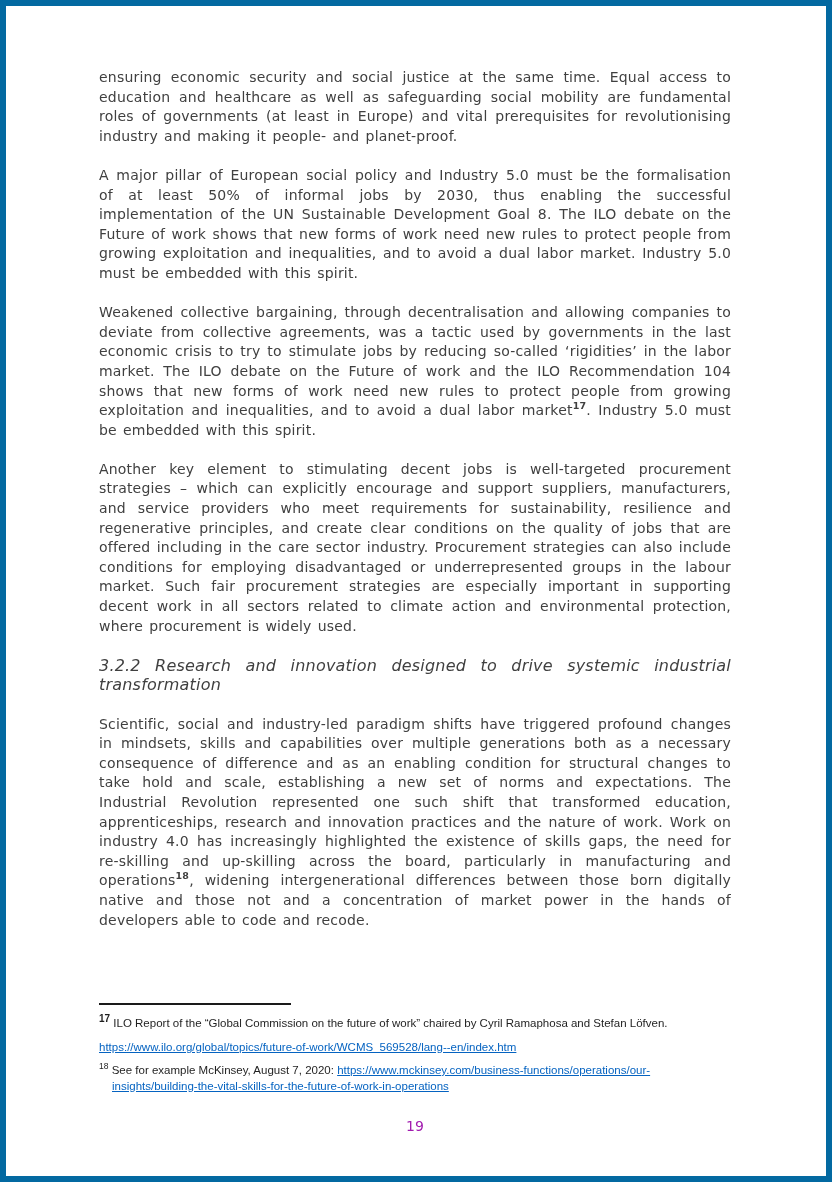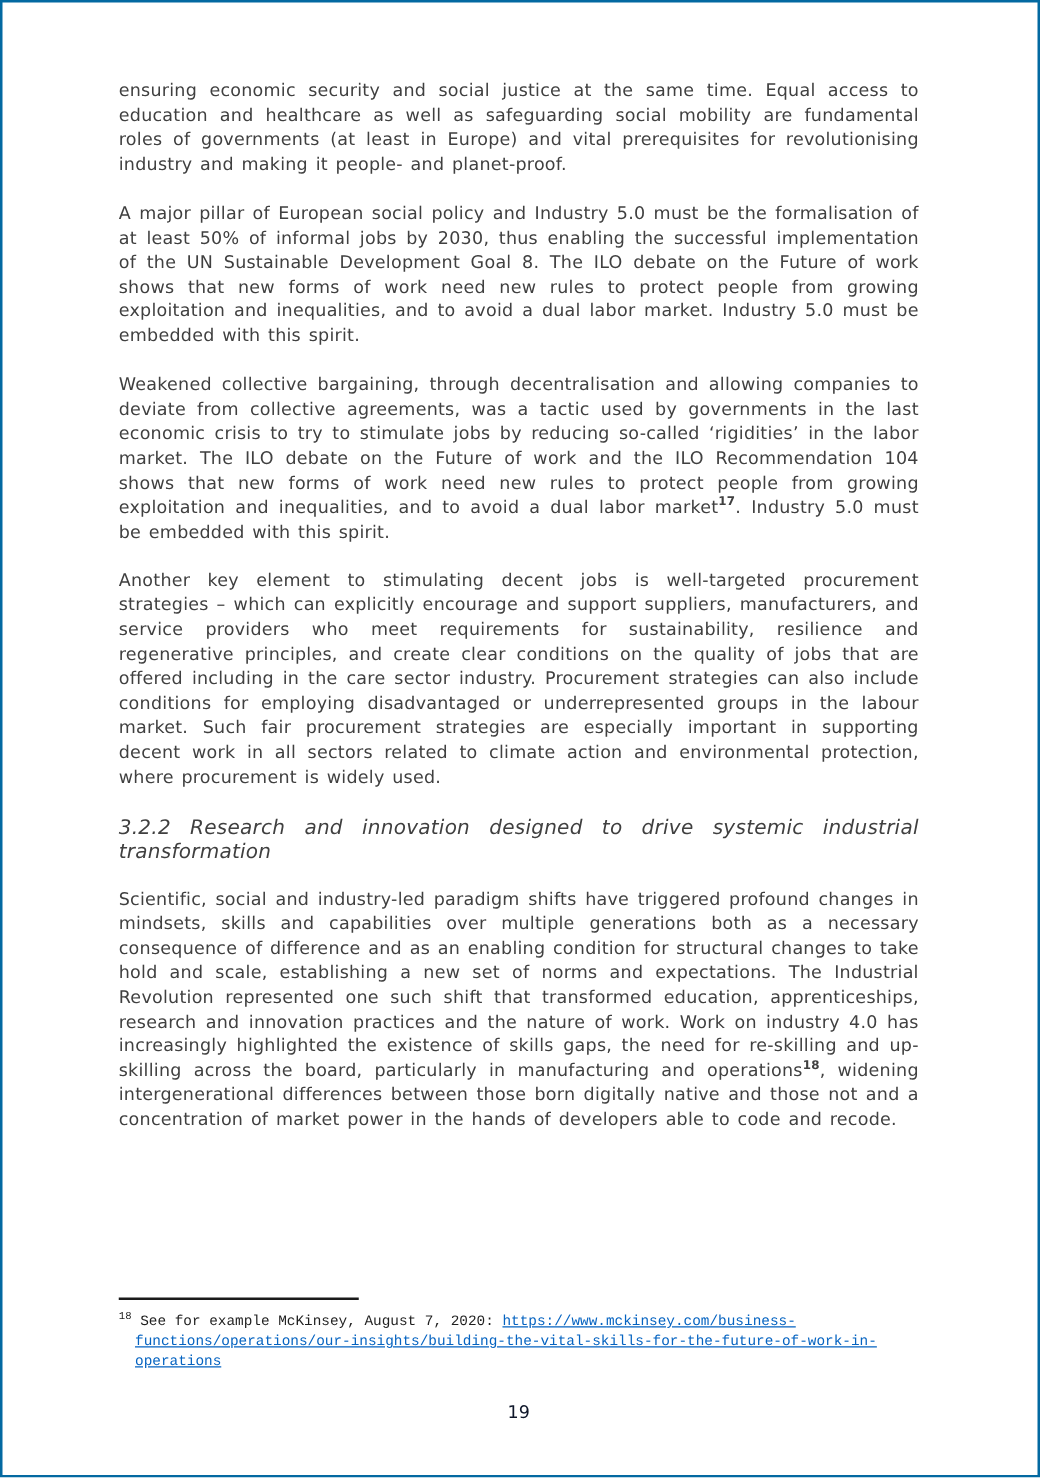--- a/index.html
+++ b/index.html
@@ -8,21 +8,21 @@
     width: 832px;
     height: 1182px;
     box-sizing: border-box;
     background: #ffffff;
     padding: 62px 95px 42px 93px;
     display: flex;
     flex-direction: column;
     overflow: hidden;
     font-family: "DejaVu Sans", "Liberation Sans", sans-serif;
     color: #404040;
-    border: 2px solid #0369a1;
+    border: 6px solid #0369a1;
   }
   .content { width: 100%; }
   .para {
     font-size: 14px;
     line-height: 19.6px;
     text-align: justify;
     margin: 0 0 19.6px 0;
     letter-spacing: 0.2px;
     word-spacing: 1.5px;
   }
@@ -64,25 +64,25 @@
     line-height: 0;
   }
   .fn-label-bold { font-weight: bold; font-size: 10px; }
   .fn-link-line { margin: 8px 0 7px 0; }
   .fn-link {
     color: #0563c1;
     text-decoration: underline;
     cursor: pointer;
     overflow-wrap: anywhere;
   }
-  .footnote-hanging .fn-line { padding-left: 13px; text-indent: -13px; font-family: Liberation Mono, monospace; }
+  .footnote-hanging .fn-line { padding-left: 13px; text-indent: -13px; }
   .page-footer {
     text-align: center;
     font-size: 14px;
-    color: #0f172a;
+    color: #a21caf;
     padding-top: 24px;
   }
 </style>
 </head>
 <body>
 
 <div class="page">
 
   <main class="content">
 
@@ -96,20 +96,24 @@
 
     <h3 class="subheading">3.2.2 Research and innovation designed to drive systemic industrial transformation</h3>
 
     <p class="para"><span>Scientific, social and industry-led paradigm shifts have triggered profound changes in mindsets, skills and capabilities over multiple generations both as a necessary consequence of difference and as an enabling condition for structural changes to take hold and scale, establishing a new set of norms and expectations. The Industrial Revolution represented one such shift that transformed education, apprenticeships, research and innovation practices and the nature of work. Work on industry 4.0 has increasingly highlighted the existence of skills gaps, the need for re-skilling and up-skilling across the board, particularly in manufacturing and operations</span><sup class="fnref">18</sup><span>, widening intergenerational differences between those born digitally native and those not and a concentration of market power in the hands of developers able to code and recode.</span></p>
 
   </main>
 
   <footer class="footnotes">
     <div class="fn-rule"></div>
 
+    <div class="footnote">
+      <p class="fn-line"><sup class="fn-label fn-label-bold">17</sup> <span>ILO Report of the “Global Commission on the future of work” chaired by Cyril Ramaphosa and Stefan Löfven.</span></p>
+      <p class="fn-link-line"><a class="fn-link">https://www.ilo.org/global/topics/future-of-work/WCMS_569528/lang--en/index.htm</a></p>
+    </div>
 
     <div class="footnote footnote-hanging">
       <p class="fn-line"><sup class="fn-label">18</sup> <span>See for example McKinsey, August 7, 2020: </span><a class="fn-link">https://www.mckinsey.com/business-functions/operations/our-insights/building-the-vital-skills-for-the-future-of-work-in-operations</a></p>
     </div>
   </footer>
 
   <div class="page-footer">19</div>
 
 </div>
 

